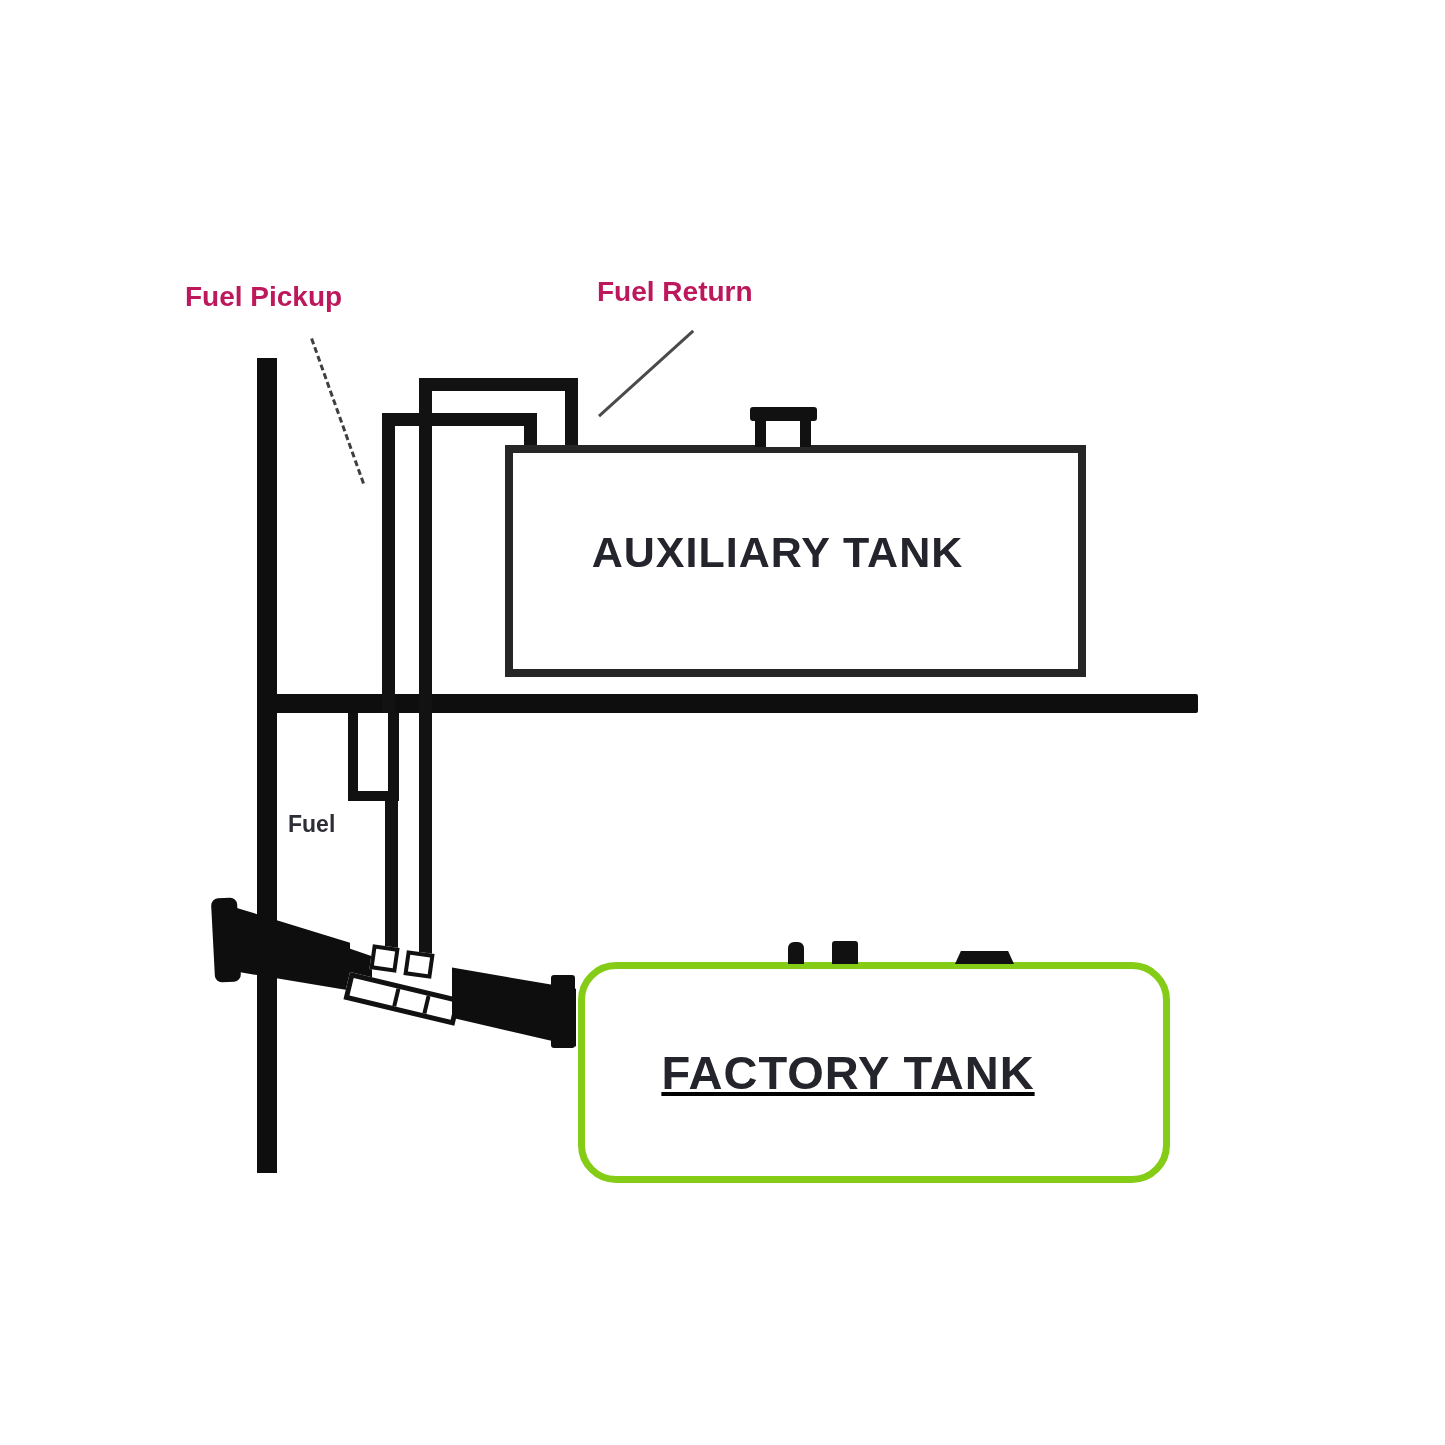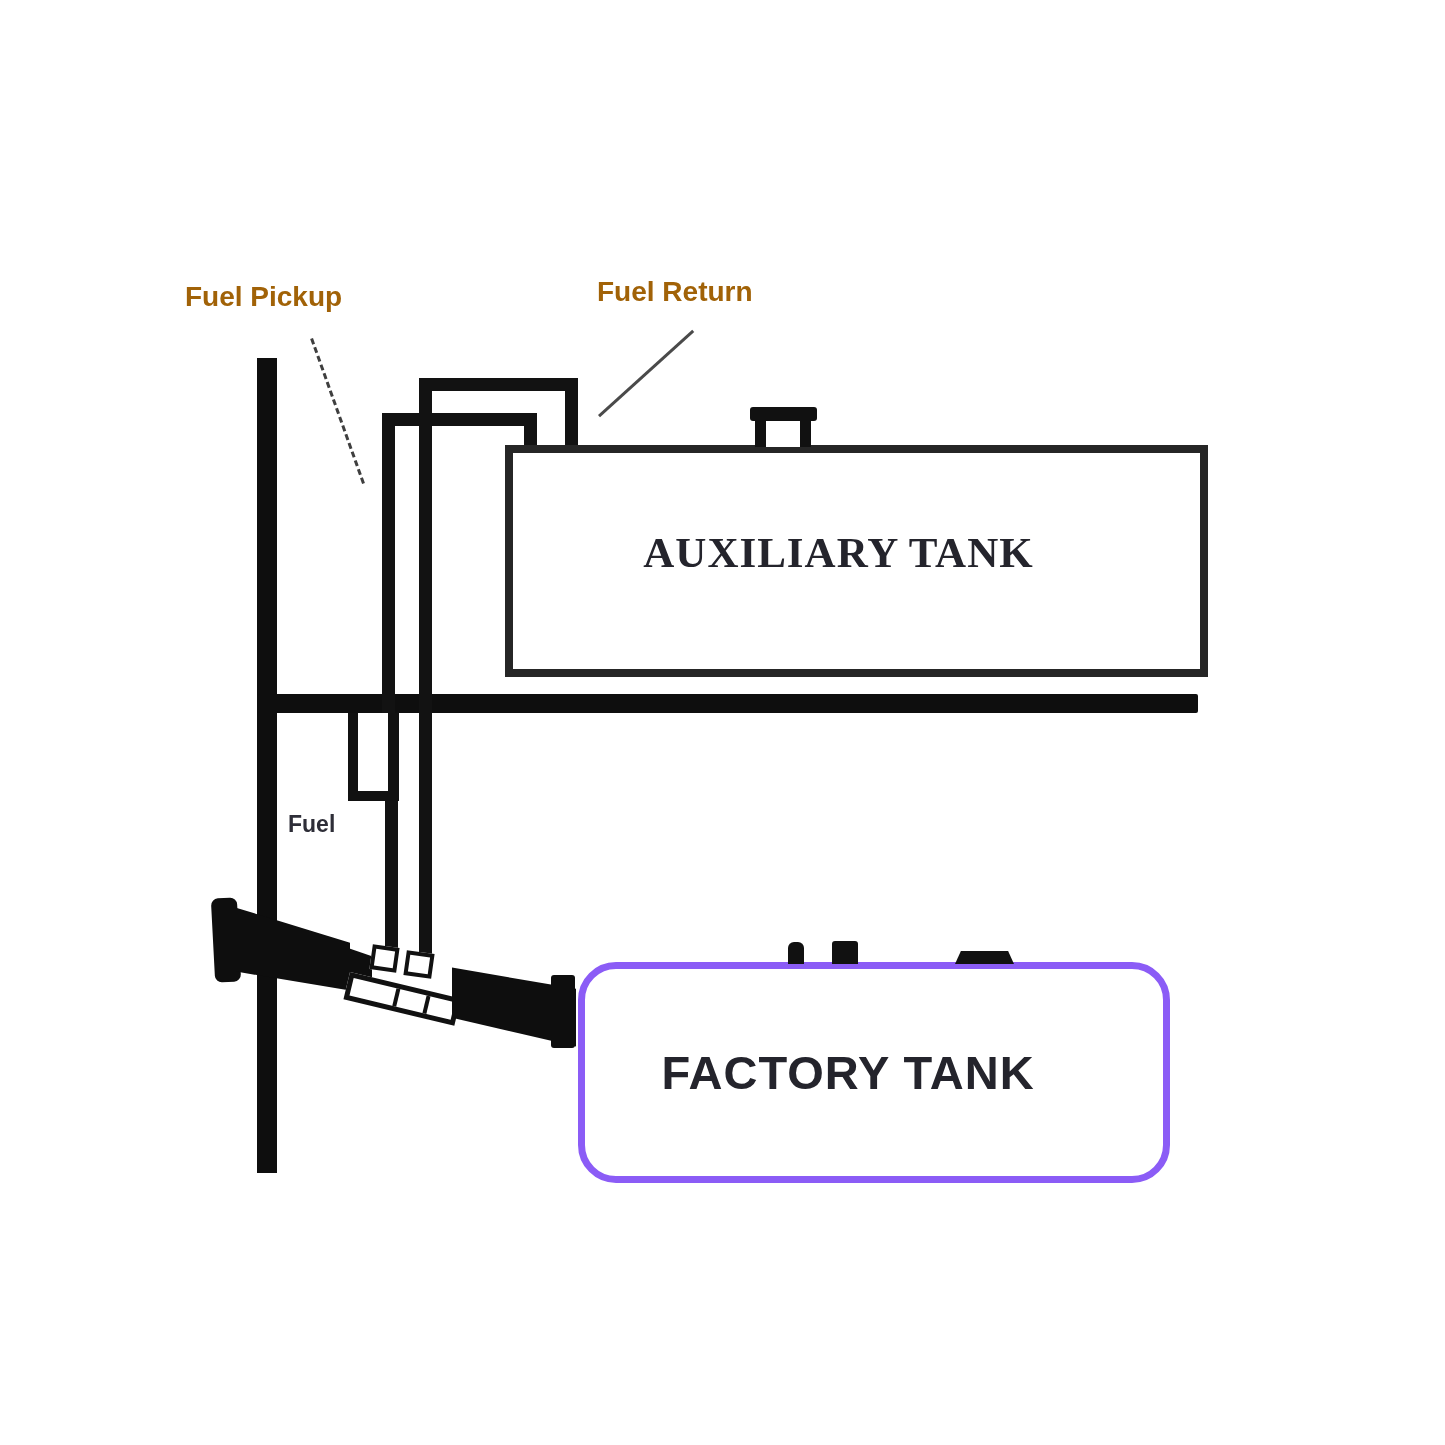--- a/index.html
+++ b/index.html
@@ -22,39 +22,39 @@
   .pick-htop {left:382px;top:413px;width:155px;height:13px;}
   .pick-vright{left:524px;top:413px;width:13px;height:37px;}
   .pick-vlow {left:385px;top:798px;width:13px;height:158px;}
 
   
   .pump-box{left:348px;top:713px;width:51px;height:88px;background:#fff;
     border-left:10px solid #111;border-right:11px solid #111;border-bottom:10px solid #111;}
   .pump-label{left:288px;top:811px;font-weight:bold;font-size:23px;color:#2e2e38;}
 
   
-  .aux-tank{left:505px;top:445px;width:703px;height:232px;background:#fff;
+  .aux-tank{left:505px;top:445px;width:581px;height:232px;background:#fff;
     border:8px solid #262626;display:flex;align-items:center;justify-content:center;
-    padding-right:36px;padding-bottom:18px;font-family:Liberation Serif, serif;}
+    padding-right:36px;padding-bottom:18px;}
   .aux-label{font-weight:bold;font-size:43px;color:#24242c;letter-spacing:1px;white-space:nowrap;}
   .neck{left:755px;top:419px;width:56px;height:28px;border-left:11px solid #111;border-right:11px solid #111;background:#fff;}
   .neck-cap{left:750px;top:407px;width:67px;height:14px;background:#111;border-radius:3px;}
 
   
-  .lbl{font-weight:bold;font-size:28px;color:#a16207;white-space:nowrap;}
+  .lbl{font-weight:bold;font-size:28px;color:#be185d;white-space:nowrap;}
   .fuel-pickup-lbl{left:185px;top:281px;}
   .fuel-return-lbl{left:597px;top:276px;}
   .leader{height:0;transform-origin:0 0;}
   .leader-dashed{left:313px;top:338px;width:154px;border-top:3px dashed #3f3f3f;transform:rotate(70.3deg);}
   .leader-solid {left:598px;top:415px;width:127px;border-top:3px solid #4a4a4a;transform:rotate(-42.1deg);}
 
   
   .fact-tank{left:578px;top:962px;width:592px;height:221px;background:#fff;
-    border:7px solid #8b5cf6;border-radius:38px;display:flex;align-items:center;justify-content:center;
-    padding-right:52px;}
+    border:7px solid #84cc16;border-radius:38px;display:flex;align-items:center;justify-content:center;
+    padding-right:52px;text-decoration:underline;}
   .fact-label{font-weight:bold;font-size:47px;color:#24242c;letter-spacing:1px;white-space:nowrap;}
   .stub1{left:788px;top:942px;width:16px;height:22px;background:#111;border-radius:6px 6px 0 0;}
   .stub2{left:832px;top:941px;width:26px;height:23px;background:#111;border-radius:3px 3px 0 0;}
   .stub3{left:955px;top:951px;width:59px;height:13px;background:#111;
     clip-path:polygon(10% 0,90% 0,100% 100%,0 100%);}
 
   
   .flange{left:213px;top:898px;width:26px;height:84px;background:#0e0e0e;border-radius:7px;transform:rotate(-3deg);}
   .hose-front{left:236px;top:905px;width:114px;height:90px;background:#0e0e0e;
     clip-path:polygon(0 3%,100% 42%,100% 95%,0 74%);}

